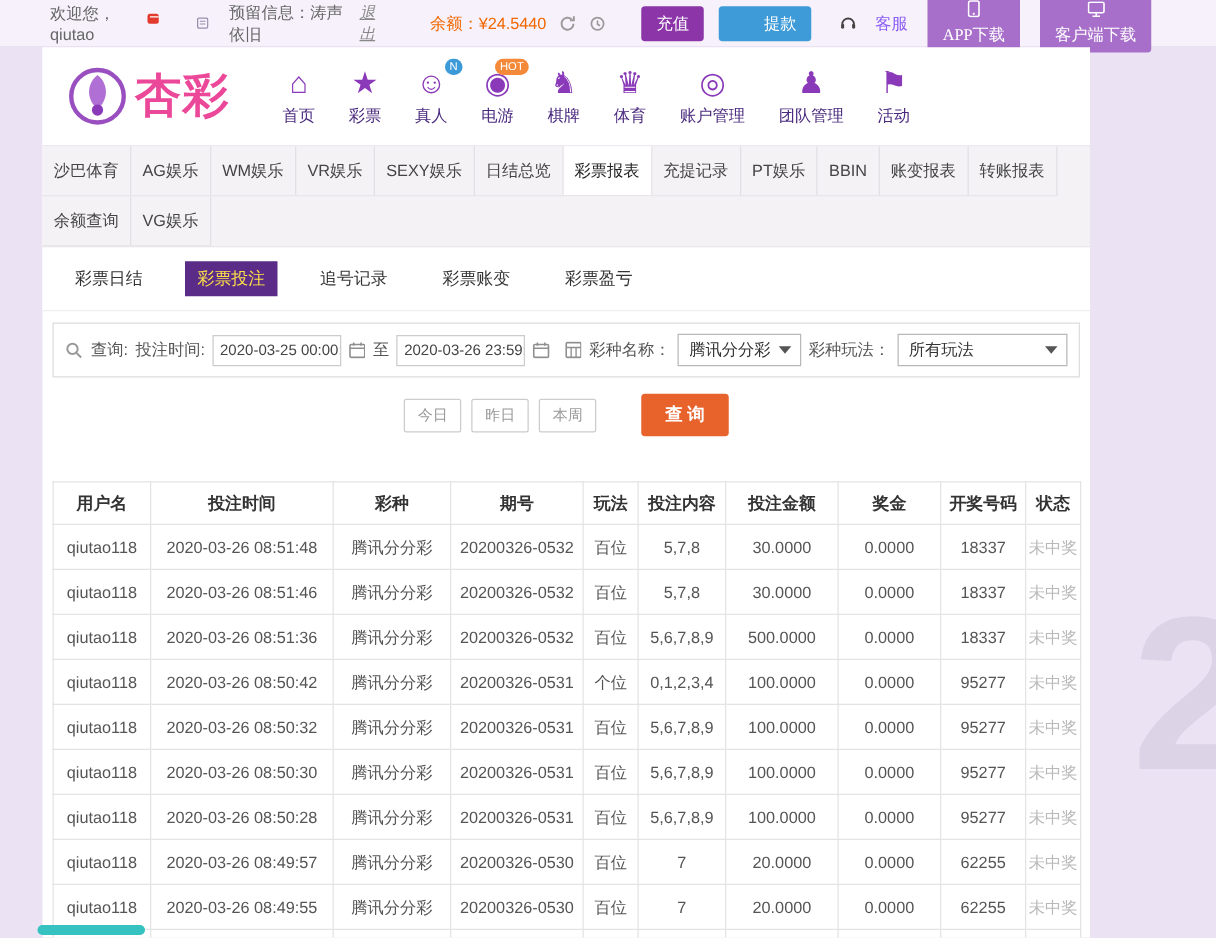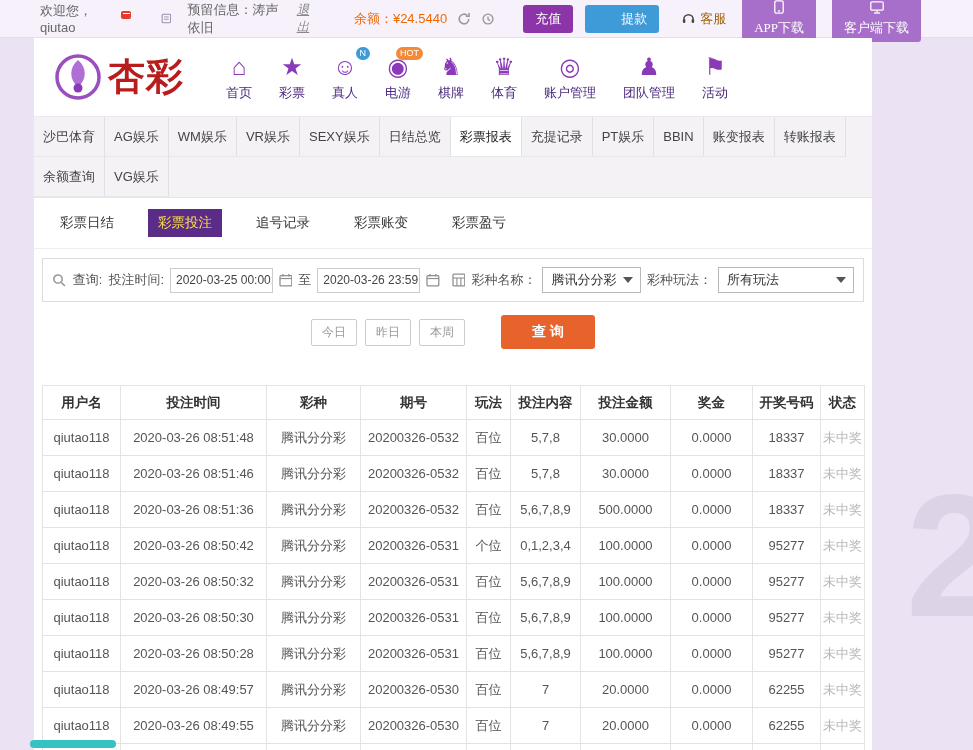--- a/index.html
+++ b/index.html
@@ -19,28 +19,28 @@
   }
   .notif { width:11px; height:8px; background:#e23b2e; border-radius:2px; display:inline-block; margin:-8px 2px 0 1px; position:relative; }
   .notif::after{ content:""; position:absolute; left:2px; top:2px; width:7px; height:1px; background:#fff; }
   .reserved { display:flex; align-items:center; gap:16px; margin-left:22px; color:#666; }
   .logout { font-style:italic; text-decoration:underline; color:#888; margin-left:6px; cursor:pointer; font-size:12.5px; }
   .balance { margin-left:30px; color:#f26800; font-weight:normal; white-space:nowrap; }
   .tb-icon { display:inline-flex; align-items:center; cursor:pointer; margin-left:4px; }
   .tbtn { border:none; color:#fff; font-size:13px; padding:5px 12px; border-radius:3px; cursor:pointer; white-space:nowrap; font-family:Liberation Serif, serif; }
   .btn-deposit { background:#8b35a8; margin-left:22px; }
   .btn-withdraw { background:#3f9bd8; margin-left:6px;padding-left:36px; }
-  .service { display:flex; align-items:center; gap:4px; margin-left:16px; color:#a16207; cursor:pointer; white-space:nowrap; }
+  .service { display:flex; align-items:center; gap:14px; margin-left:16px; color:#8b5cf6; cursor:pointer; white-space:nowrap; }
   .btn-download { background:#a76fc9; margin-left:10px; display:inline-flex; align-items:center; gap:5px;flex-direction:column; }
   
   .container { width:838px; margin-left:34px; background:#fff; min-height:712px; position:relative; }
   
   .header { height:78px; display:flex; align-items:center; padding-left:18px; background:#fff; }
   .logo { display:flex; align-items:center; cursor:pointer; }
-  .brand { font-size:37px; font-weight:bold; color:#b91c1c; margin-left:4px; letter-spacing:1px; }
+  .brand { font-size:37px; font-weight:bold; color:#ec4899; margin-left:4px; letter-spacing:1px; }
   .mainnav { display:flex; margin-left:42px; gap:27px; }
   .nav-item { position:relative; display:flex; flex-direction:column; align-items:center; cursor:pointer; }
   .nav-icon { font-size:24px; color:#8a3ab9; line-height:28px; height:28px; }
   .nav-label { font-size:13px; color:#4a2a7e; margin-top:3px; white-space:nowrap; }
   .nav-badge { position:absolute; top:-6px; right:-12px; font-size:9px; color:#fff; border-radius:7px; padding:1px 4px; line-height:11px; }
   .badge-blue { background:#3d9ad8; }
   .badge-orange { background:#f5893a; }
   
   .tabs { background:#f4f2f5; border-top:1px solid #eceaf0; border-bottom:1px solid #e5e5e5; display:flex; flex-wrap:wrap; }
   .tab { padding:0 9px; height:40px; line-height:40px; font-size:13px; color:#444; border-right:1px solid #e2dfe5; border-bottom:1px solid #e8e6ea; cursor:pointer; white-space:nowrap; }
@@ -53,21 +53,21 @@
   .filterbox { margin:9px 8px 0; border:1px solid #ddd; display:flex; align-items:center; padding:8px 9px; gap:6px; font-size:13px; color:#555; }
   .flabel { white-space:nowrap; }
   .finput { border:1px solid #ccc; height:25px; line-height:23px; padding:0 5px; font-size:12px; color:#444; width:104px; white-space:nowrap; overflow:hidden; background:#fff; cursor:text; }
   .fselect { border:1px solid #b9b9b9; height:26px; display:flex; align-items:center; padding-left:8px; font-size:13px; color:#333; background:#fff; cursor:pointer; }
   .sel-lottery { width:100px; }
   .sel-play { width:138px; }
   .arrow-down { width:0; height:0; border-left:5px solid transparent; border-right:5px solid transparent; border-top:6px solid #555; margin:0 7px 0 auto; }
   
   .quickrow { display:flex; justify-content:center; align-items:center; margin-top:13px; gap:8px; }
   .qbtn { border:1px solid #ccc; color:#999; font-size:12px; padding:4px 10px; background:#fff; cursor:pointer; border-radius:2px; font-family:inherit; }
-  .searchbtn { background:#e8632c; color:#fff; font-size:14px; font-weight:bold; padding:8px 31px; border:none; border-radius:3px; margin-left:28px; cursor:pointer; white-space:nowrap; font-family:Liberation Sans, sans-serif; }
+  .searchbtn { background:#e8632c; color:#fff; font-size:14px; font-weight:bold; padding:8px 19px; border:none; border-radius:3px; margin-left:28px; cursor:pointer; white-space:nowrap; font-family:Liberation Serif, serif; }
   
   .grid { border-collapse:collapse; margin:36px 8px 0; table-layout:fixed; width:822px; background:#fff; }
   .grid th, .grid td { border:1px solid #e3e3e3; text-align:center; overflow:hidden; white-space:nowrap; }
   .grid th { font-size:13.5px; color:#333; height:34px; font-weight:bold;text-align:center; }
   .grid td { font-size:13px; color:#555; height:36px; }
   .grid td.status { color:#b9b9b9; }
   
   .hscroll { position:absolute; left:30px; bottom:2px; width:86px; height:8px; background:#35c2c0; border-radius:4px; cursor:pointer; }
   .watermark { position:absolute; right:-30px; top:468px; font-size:175px; font-weight:bold; color:rgba(125,108,155,0.13); pointer-events:none; line-height:1; }
 </style>

